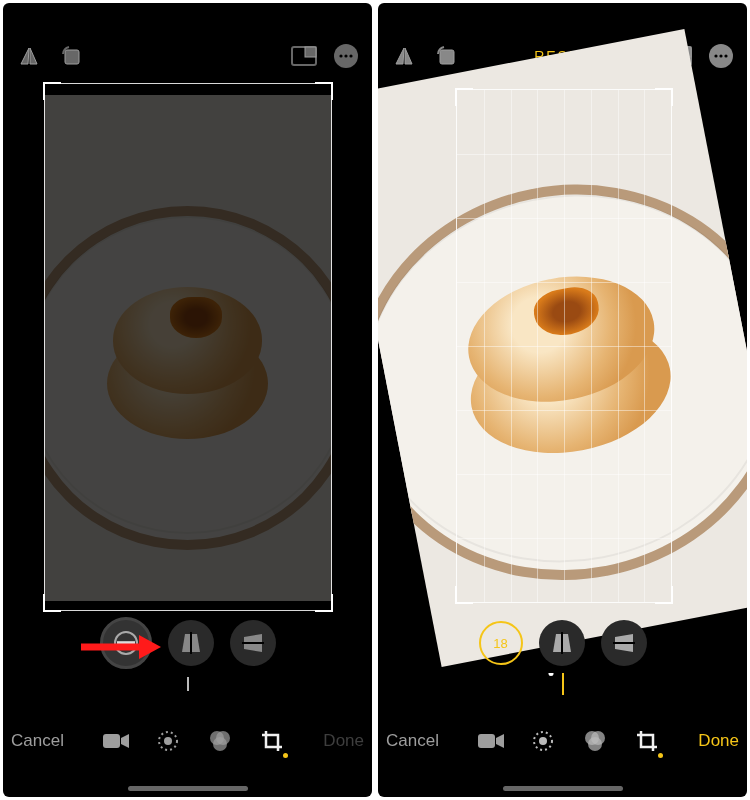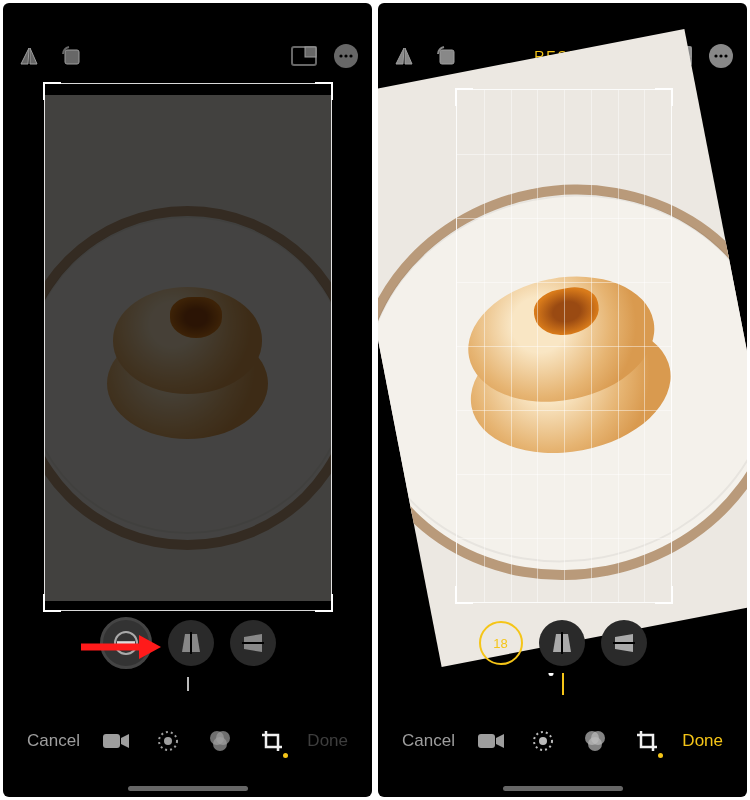--- a/index.html
+++ b/index.html
@@ -187,21 +187,21 @@
     background:#fff; left:50%; top:-2px; transform:translateX(-50%);
   }
   .p2 .ruler .dot{ left:47%; }
 
   
   .bottombar{
     height: 64px;
     display:flex;
     align-items:center;
     justify-content:space-between;
-    padding: 0 24px;
+    padding: 0 8px;
   }
   .bottombar .tools{display:flex; gap:22px; align-items:center;}
   .txt-btn{ color:#9e9e9e; font-size:17px; background:none; border:none; }
   .txt-btn.done{ color:#f5c518; }
   .txt-btn.dim{ color:#3e3e3e; }
   .tool{ width:30px; height:30px; display:flex; align-items:center; justify-content:center; position:relative;}
   .tool svg{ fill:#9e9e9e; }
   .tool.active svg{ fill:#f0f0f0; }
   .tool .dot{ position:absolute; bottom:-2px; right:-1px; width:5px; height:5px; border-radius:50%; background:#f5c518;}
 

